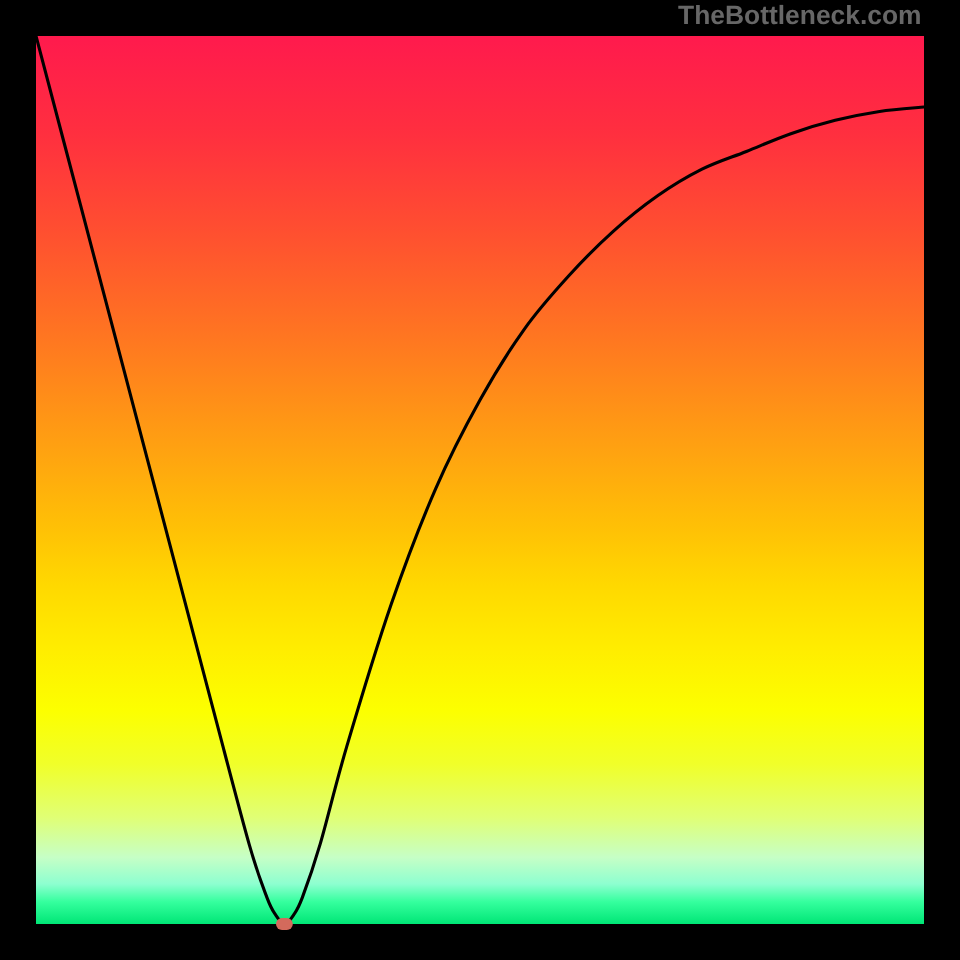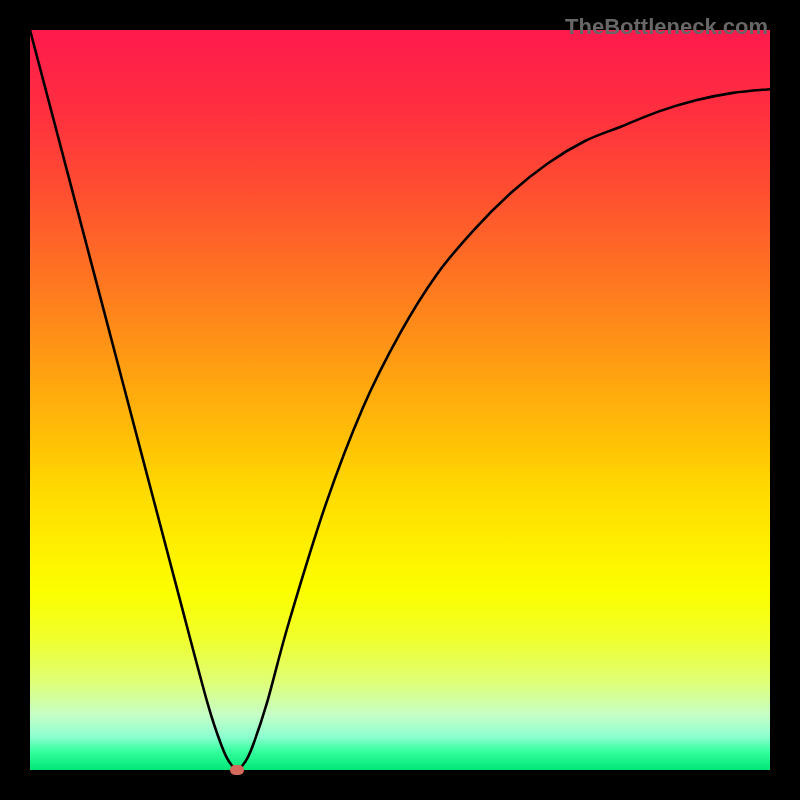--- a/index.html
+++ b/index.html
@@ -25,21 +25,21 @@
   }
   .gradient-bg {
     position: absolute;
     left: 0;
     top: 0;
     width: 100%;
     height: 100%;
   }
   .attribution {
     position: absolute;
-    top: 14px;
+    top: 0;
     right: 32px;
     font-family: Arial, Helvetica, sans-serif;
     font-size: 22px;
     font-weight: bold;
     color: #676767;
     z-index: 10;
   }
   svg.curve {
     position: absolute;
     left: 0;

